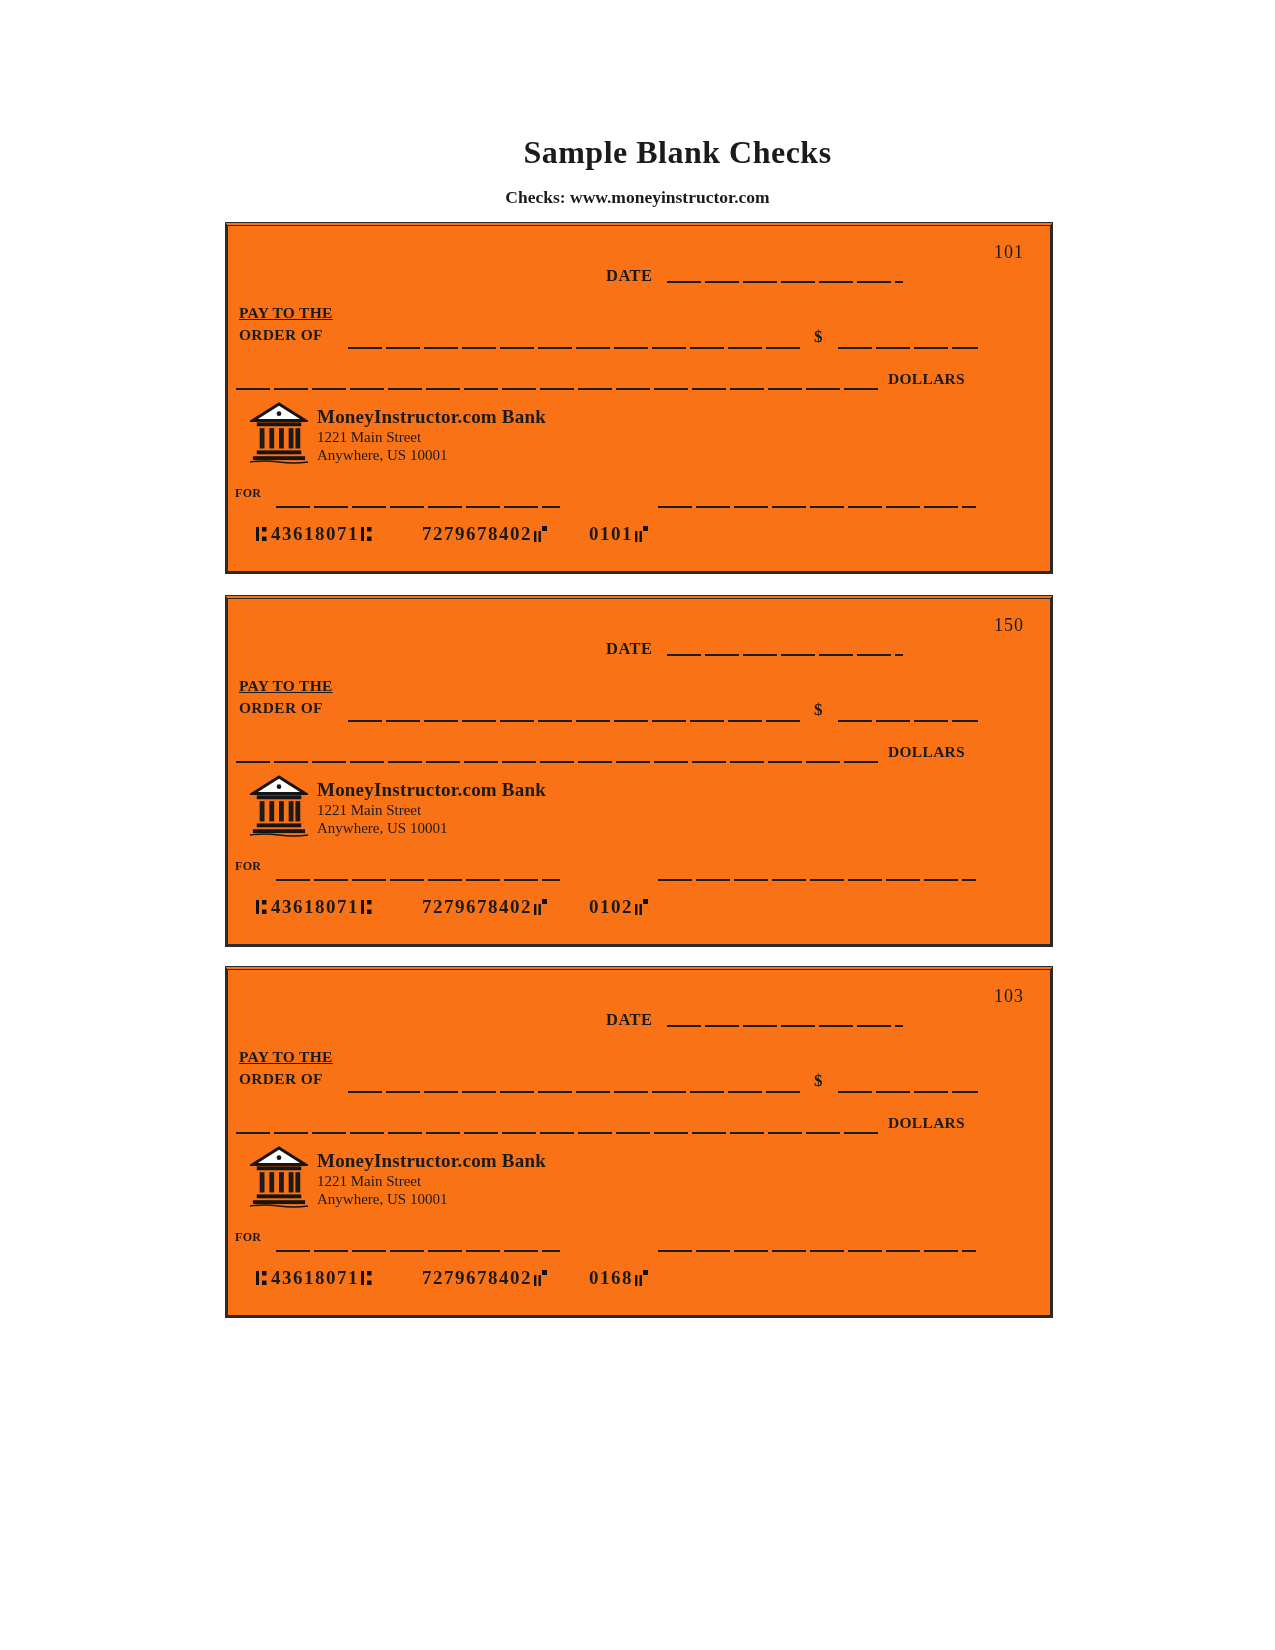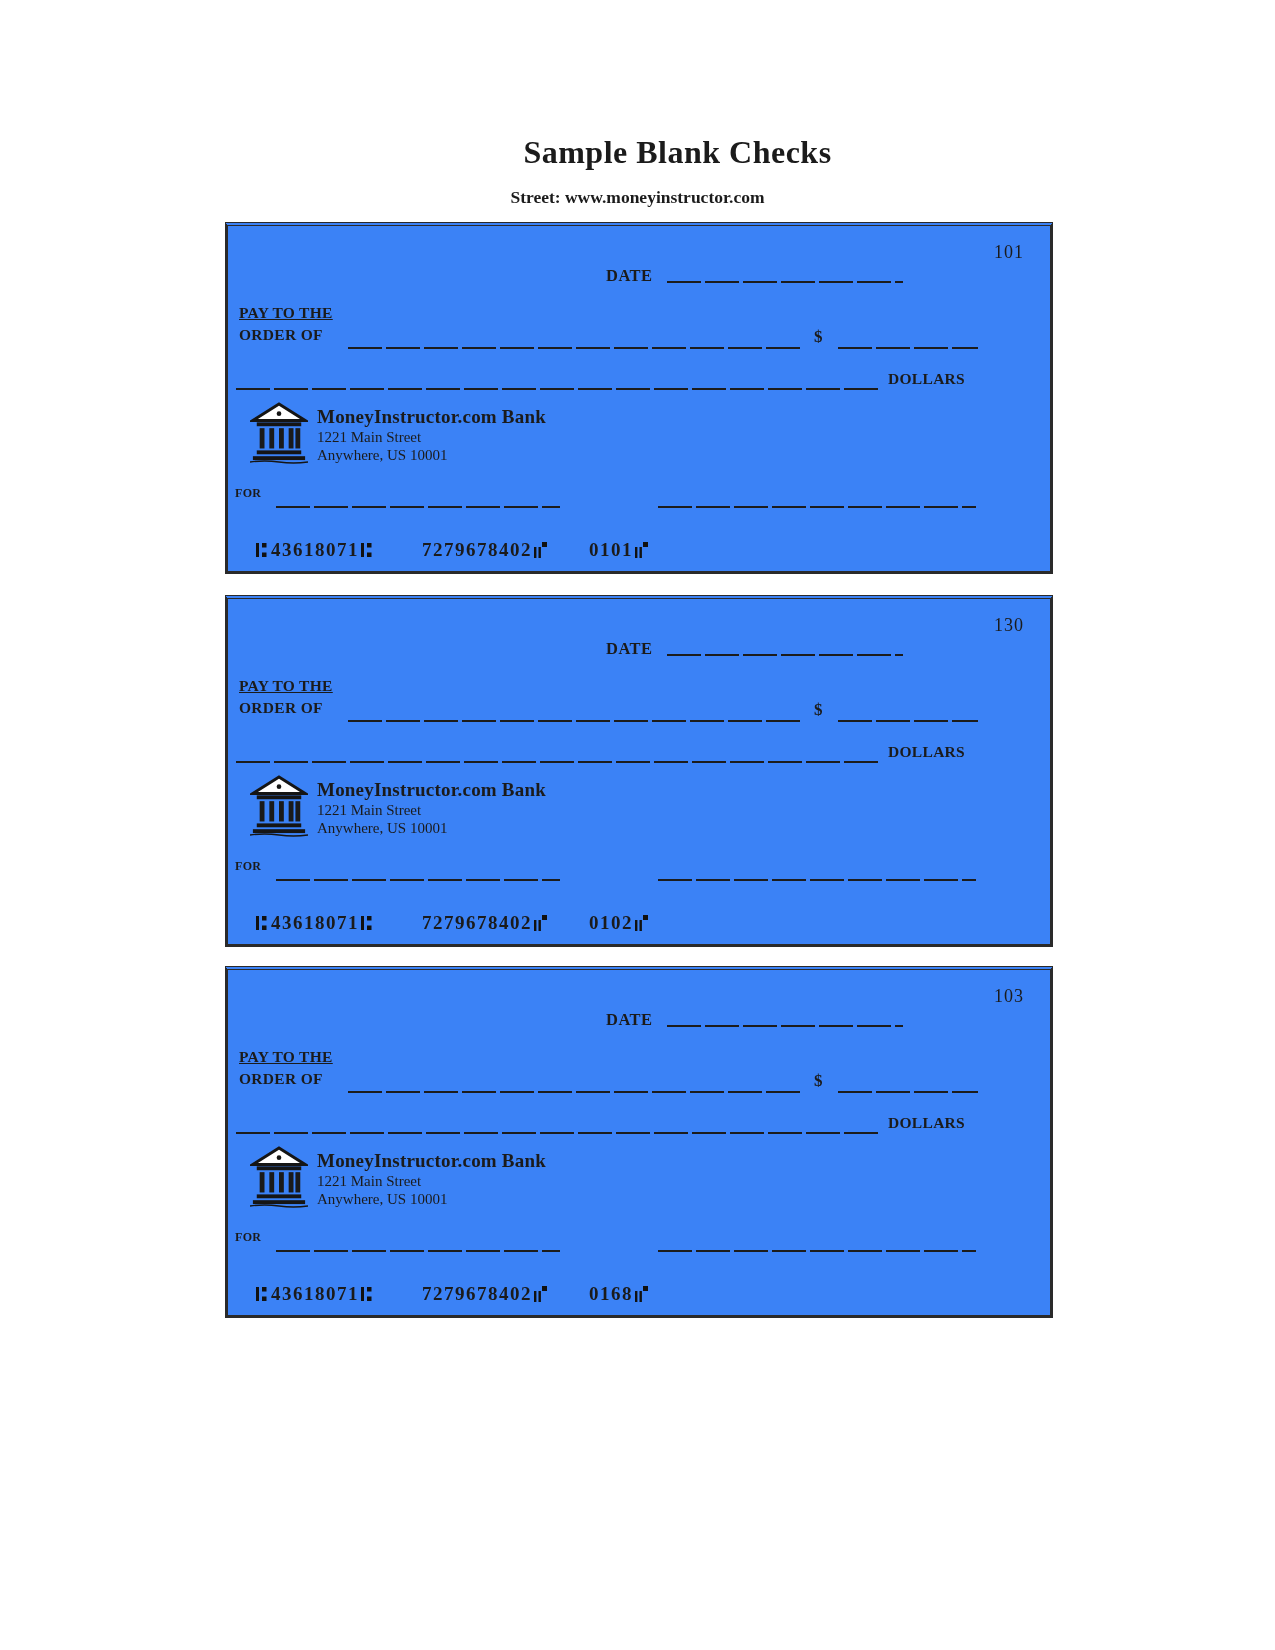--- a/index.html
+++ b/index.html
@@ -20,21 +20,21 @@
     text-align:center;font-weight:bold;font-size:32px;letter-spacing:.5px;margin-left:40px;
   }
   .subtitle{
     position:absolute;top:187px;left:0;width:100%;
     text-align:center;font-weight:bold;font-size:17.5px;
   }
   .check{
     position:absolute;left:225px;width:822px;height:345px;
     border:3px solid #2a2a2a;
     border-top:4px double #2a2a2a;
-    background:#3b82f6;
+    background:#f97316;
   }
   .check:nth-of-type(1){top:222px;}
   .check:nth-of-type(2){top:595px;}
   .check:nth-of-type(3){top:966px;}
 
   .line{
     height:2px;
     background:repeating-linear-gradient(90deg,#1c1c1c 0 34px,rgba(0,0,0,0) 34px 38px);
   }
   .lbl{font-weight:bold;font-size:15.5px;letter-spacing:.3px;}
@@ -57,34 +57,34 @@
   .bank{position:absolute;top:176px;left:22px;display:flex;}
   .bank-logo svg{width:58px;height:62px;display:block;}
   .bank-text{margin-left:9px;padding-top:4px;}
   .bank-name{font-weight:bold;font-size:19px;letter-spacing:.2px;}
   .bank-addr{font-size:15px;line-height:18px;}
 
   .for-lbl{position:absolute;top:260px;left:7px;font-size:12px;}
   .memo-line{position:absolute;top:280px;left:48px;width:284px;}
   .signature-line{position:absolute;top:280px;left:430px;width:318px;}
 
-  .micr{position:absolute;top:313px;left:28px;display:flex;align-items:center;}
+  .micr{position:absolute;top:297px;left:28px;display:flex;align-items:center;}
   .micr-num{font-weight:bold;font-size:19px;letter-spacing:1.5px;margin:0 2px;}
   .micr-num.acct{margin-left:48px;}
   .micr-num.chk{margin-left:42px;}
   .micr-sym{display:inline-flex;align-items:center;}
   .micr-sym svg{width:13px;height:20px;display:block;}
 </style>
 </head>
 <body>
 
 <div class="page">
 
   <div class="title">Sample Blank Checks</div>
-  <div class="subtitle">Street: www.moneyinstructor.com</div>
+  <div class="subtitle">Checks: www.moneyinstructor.com</div>
 
   <section class="check">
     <div class="check-number">101</div>
     <div class="date-row">
       <span class="date-lbl">DATE</span>
       <span class="line date-line"></span>
     </div>
     <div class="lbl payto1">PAY TO THE</div>
     <div class="lbl payto2">ORDER OF</div>
     <div class="line payee-line"></div>
@@ -146,21 +146,21 @@
         <svg viewBox="0 0 13 20">
             <rect x="0" y="7" width="2.4" height="11" fill="#111"></rect>
             <rect x="4.5" y="7" width="2.4" height="11" fill="#111"></rect>
             <rect x="8" y="2" width="5" height="5" fill="#111"></rect>
           </svg>
       </span>
     </div>
   </section>
 
   <section class="check">
-    <div class="check-number">130</div>
+    <div class="check-number">150</div>
     <div class="date-row">
       <span class="date-lbl">DATE</span>
       <span class="line date-line"></span>
     </div>
     <div class="lbl payto1">PAY TO THE</div>
     <div class="lbl payto2">ORDER OF</div>
     <div class="line payee-line"></div>
     <div class="dollar-sign">$</div>
     <div class="line amount-line"></div>
     <div class="line words-line"></div>

